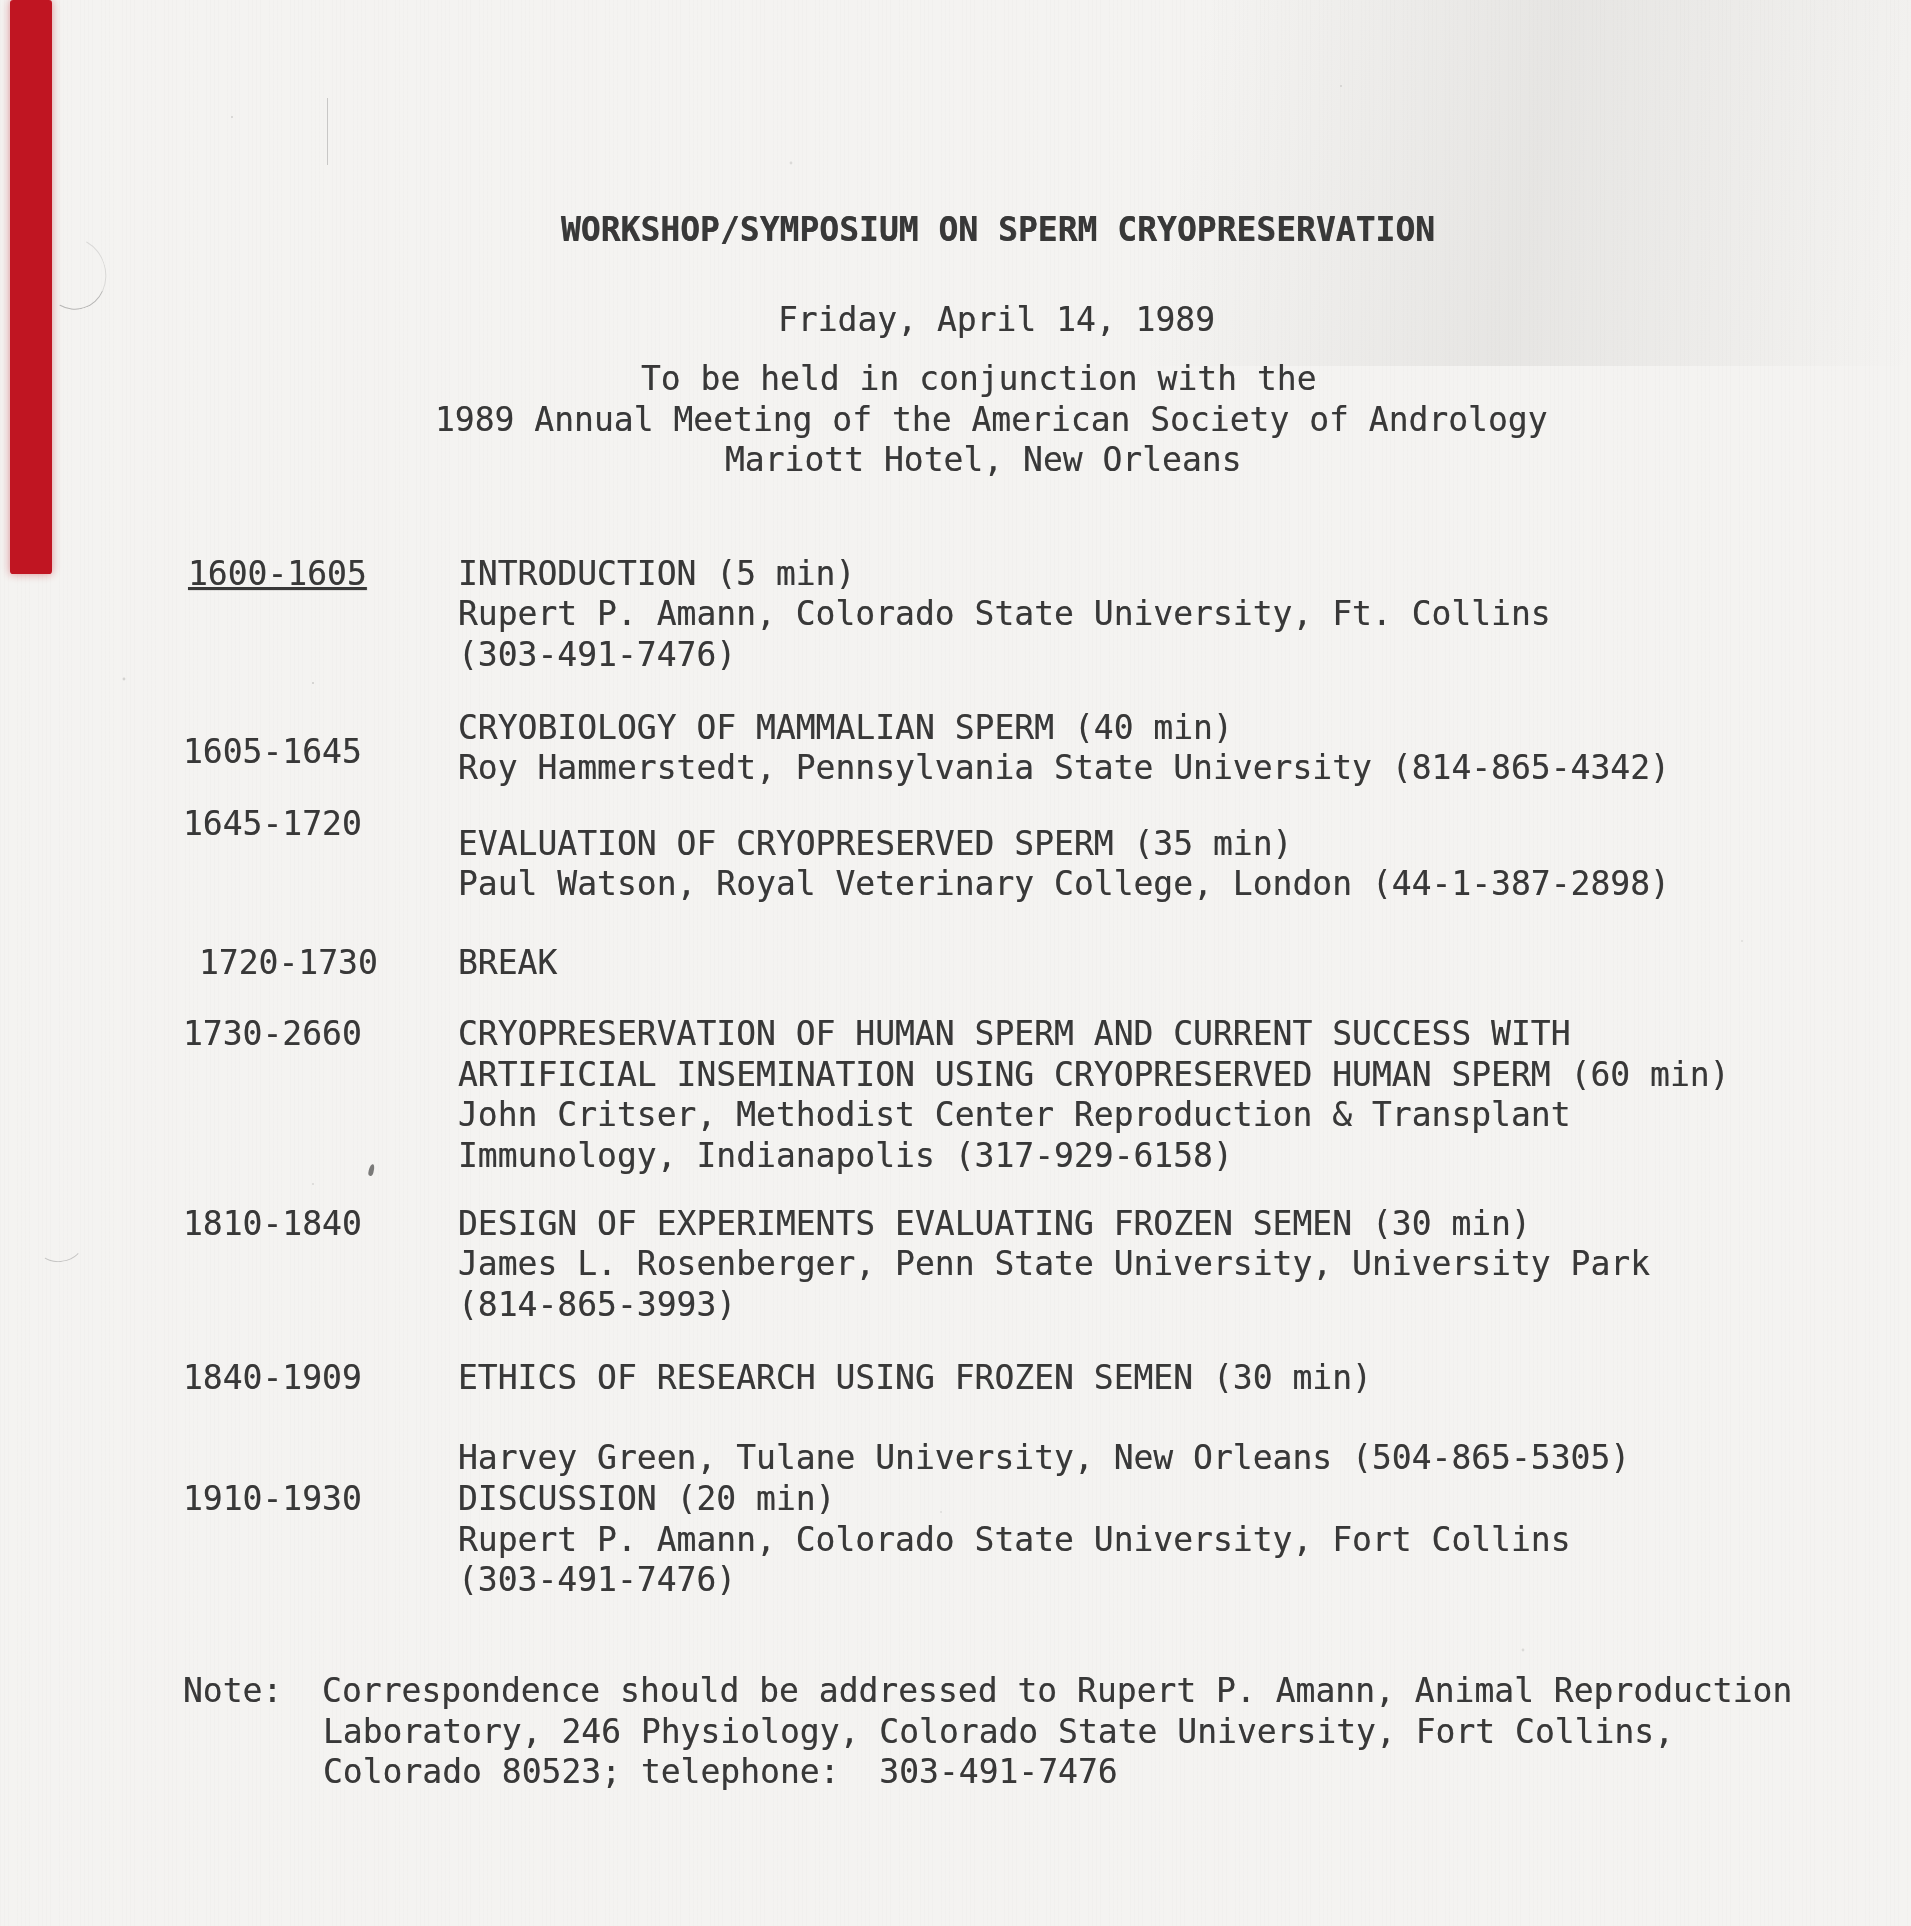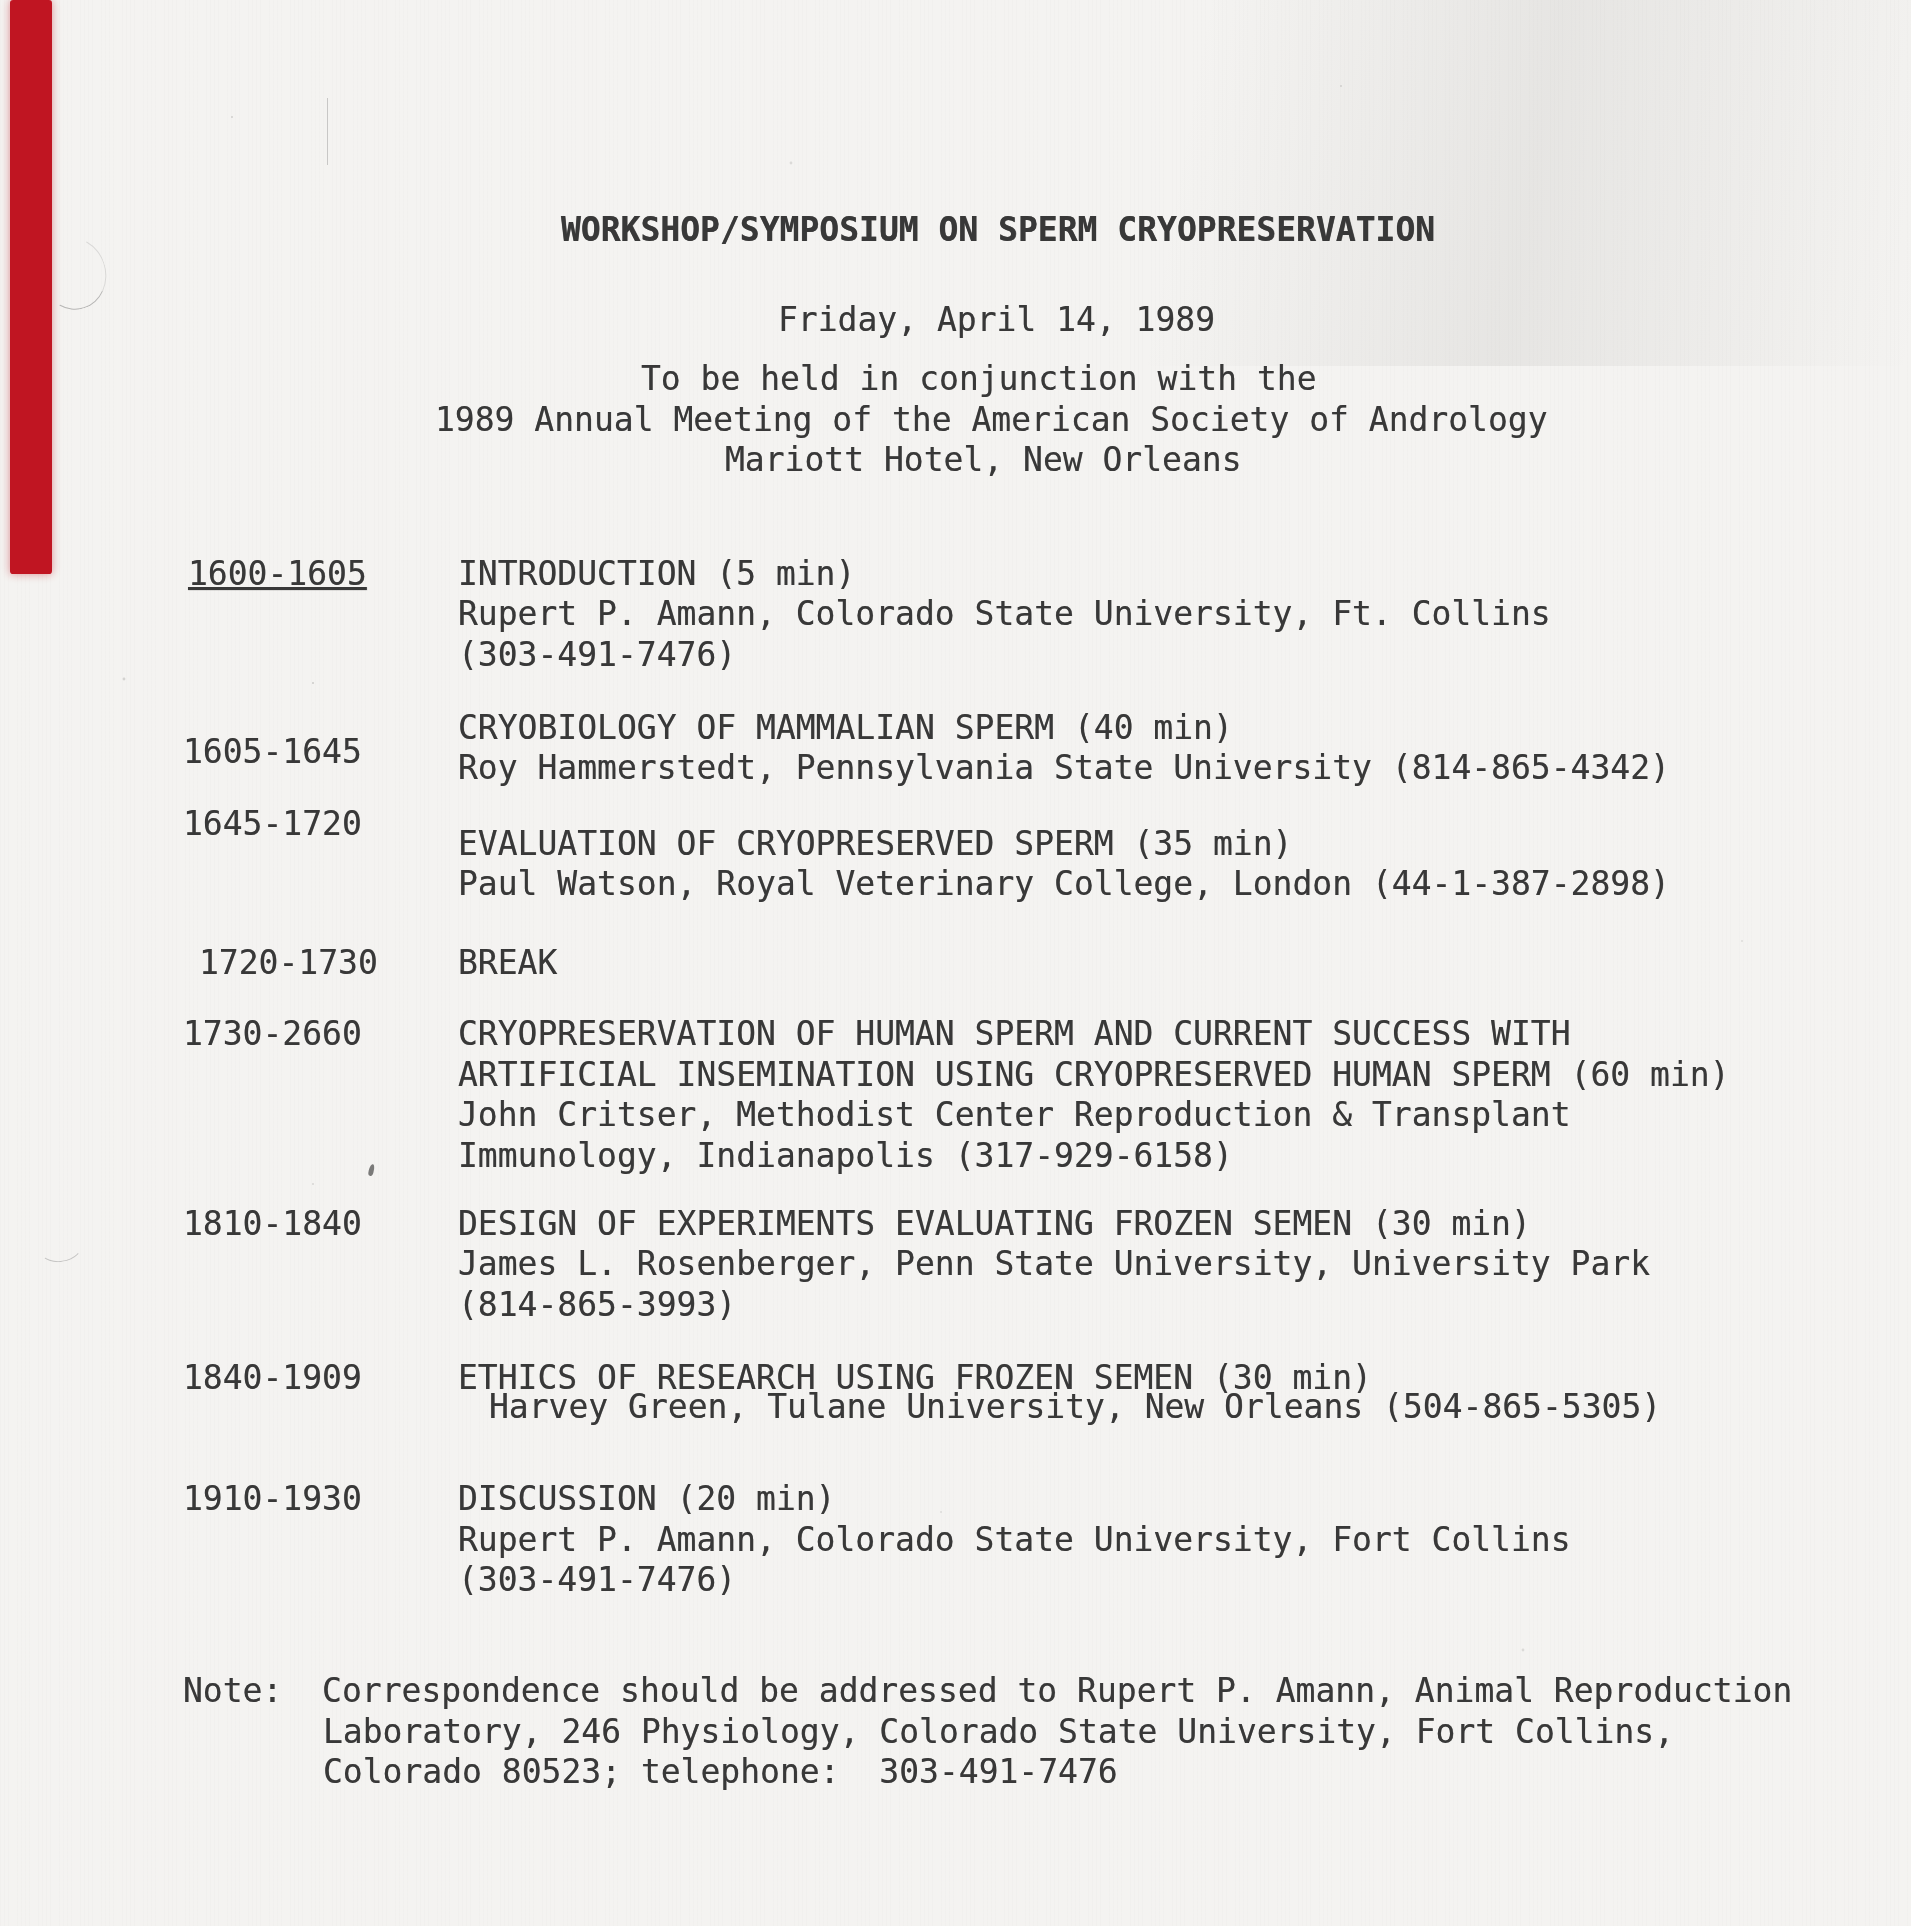--- a/index.html
+++ b/index.html
@@ -112,21 +112,21 @@
   <div class="ln" style="left:458px;top:1095px;">John Critser, Methodist Center Reproduction &amp; Transplant</div>
   <div class="ln" style="left:458px;top:1136px;">Immunology, Indianapolis (317-929-6158)</div>
 
   <div class="ln" style="left:183px;top:1204px;">1810-1840</div>
   <div class="ln" style="left:458px;top:1204px;">DESIGN OF EXPERIMENTS EVALUATING FROZEN SEMEN (30 min)</div>
   <div class="ln" style="left:458px;top:1244px;">James L. Rosenberger, Penn State University, University Park</div>
   <div class="ln" style="left:458px;top:1285px;">(814-865-3993)</div>
 
   <div class="ln" style="left:183px;top:1358px;">1840-1909</div>
   <div class="ln" style="left:458px;top:1358px;">ETHICS OF RESEARCH USING FROZEN SEMEN (30 min)</div>
-  <div class="ln" style="left:458px;top:1387px;margin-left:31px;">Harvey Green, Tulane University, New Orleans (504-865-5305)</div>
+  <div class="ln" style="left:458px;top:1438px;">Harvey Green, Tulane University, New Orleans (504-865-5305)</div>
 
   <div class="ln" style="left:183px;top:1479px;">1910-1930</div>
   <div class="ln" style="left:458px;top:1479px;">DISCUSSION (20 min)</div>
   <div class="ln" style="left:458px;top:1520px;">Rupert P. Amann, Colorado State University, Fort Collins</div>
   <div class="ln" style="left:458px;top:1560px;">(303-491-7476)</div>
 
   <div class="ln" style="left:183px;top:1671px;">Note:  Correspondence should be addressed to Rupert P. Amann, Animal Reproduction</div>
   <div class="ln" style="left:323px;top:1712px;">Laboratory, 246 Physiology, Colorado State University, Fort Collins,</div>
   <div class="ln" style="left:323px;top:1752px;">Colorado 80523; telephone:  303-491-7476</div>
 

